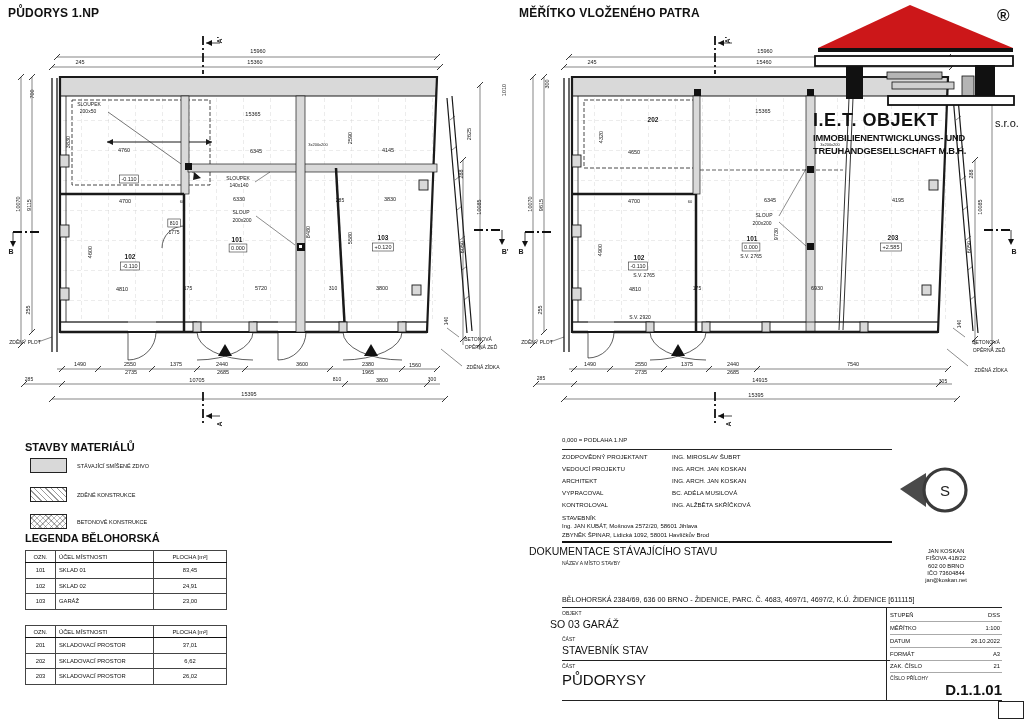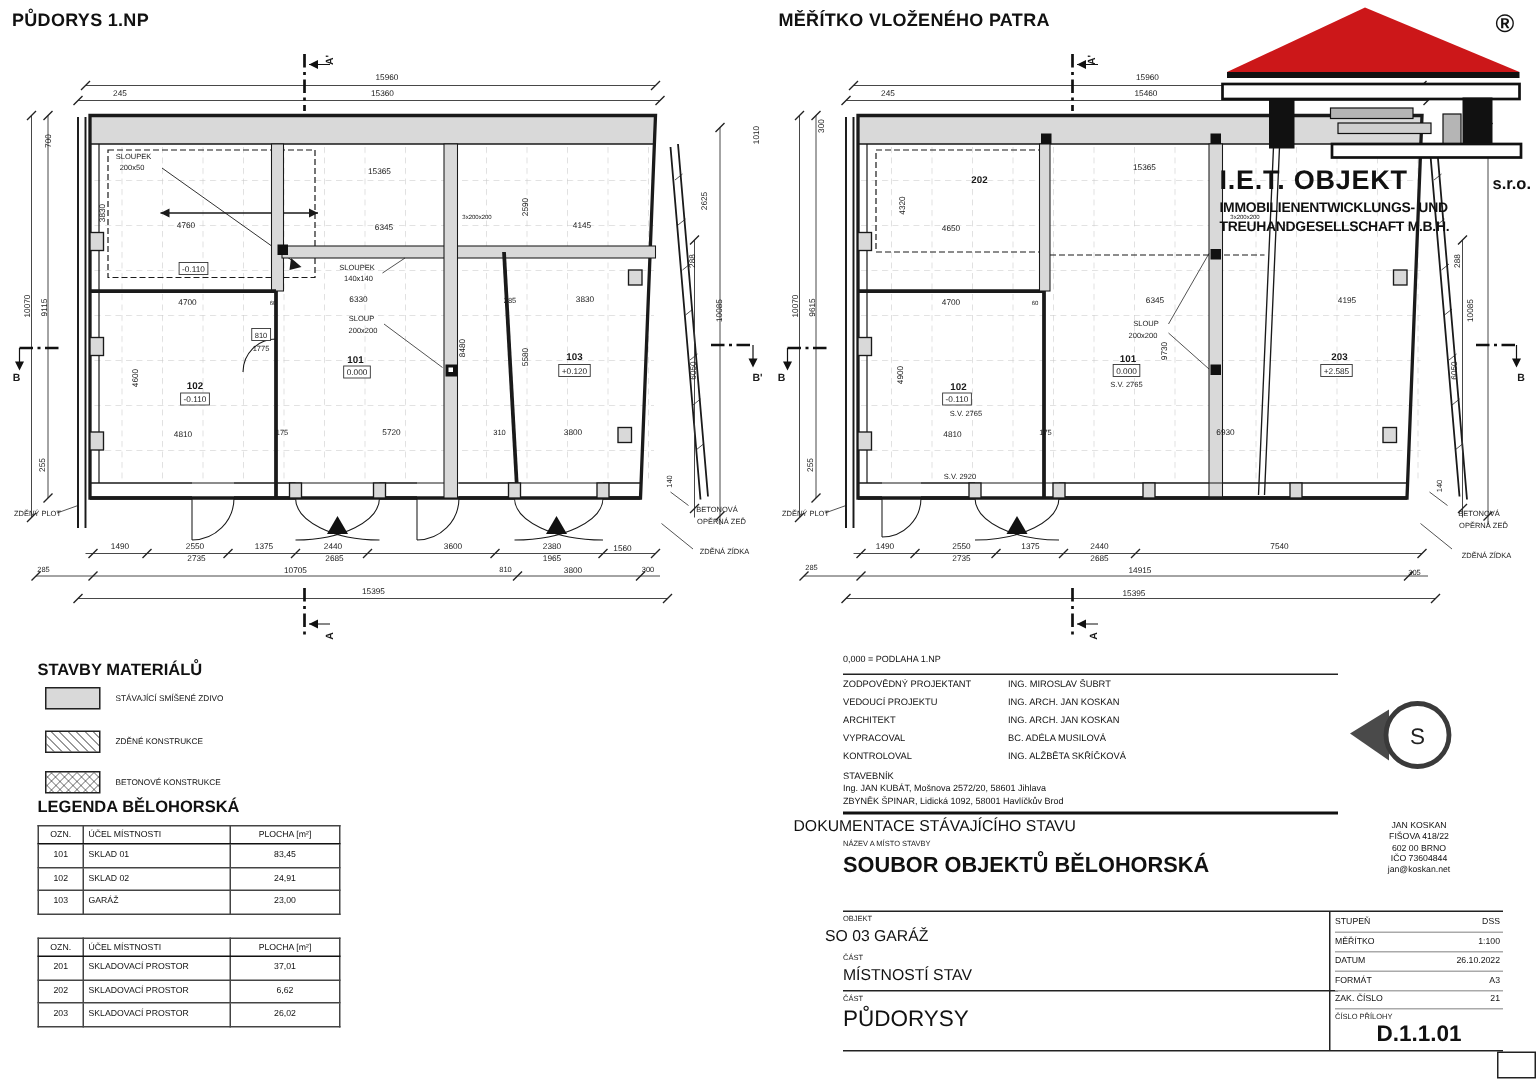--- a/index.html
+++ b/index.html
@@ -24,21 +24,21 @@
   
   .tiny{font-size:5px;white-space:nowrap;color:#222}
   .sm{font-size:6.2px;white-space:nowrap}
   .sm2{font-size:6px;white-space:nowrap}
   .rule{border-top:1px solid #222;height:0}
   .rule2{border-top:2.4px solid #111;height:0}
   .big1{font-size:10.5px;white-space:nowrap}
   .big2{font-size:14px;font-weight:normal;white-space:nowrap}
   .meta-row{font-size:5.8px;white-space:nowrap}
   .logo-name{font-size:18px;font-weight:bold;letter-spacing:.5px;white-space:nowrap}
-  .logo-sro{font-size:11px;font-weight:bold}
+  .logo-sro{font-size:11px;font-weight:normal}
   .logo-sub{font-size:9.3px;font-weight:600;letter-spacing:-0.2px;white-space:nowrap}
 </style>
 </head>
 <body>
 
 <div class="sheet">
 
   <svg id="plan-svg" class="abs" style="left:0;top:0" width="1024" height="435" viewBox="0 0 1024 435">
     <defs>
       <pattern id="gv" width="27" height="7" patternUnits="userSpaceOnUse">
@@ -457,27 +457,27 @@
   <div class="abs sm" style="left:562px;top:501px">KONTROLOVAL</div>
   <div class="abs sm" style="left:672px;top:501px">ING. ALŽBĚTA SKŘÍČKOVÁ</div>
 
   <div class="abs sm" style="left:562px;top:514px">STAVEBNÍK</div>
   <div class="abs sm2" style="left:562px;top:523px">Ing. JAN KUBÁT, Mošnova 2572/20, 58601 Jihlava</div>
   <div class="abs sm2" style="left:562px;top:532px">ZBYNĚK ŠPINAR, Lidická 1092, 58001 Havlíčkův Brod</div>
   <div class="abs rule2" style="left:562px;top:541px;width:330px"></div>
 
   <div class="abs big1" style="left:529px;top:545px;font-size:10.5px">DOKUMENTACE STÁVAJÍCÍHO STAVU</div>
   <div class="abs tiny" style="left:562px;top:560px">NÁZEV A MÍSTO STAVBY</div>
-  <div class="abs" style="left:562px;top:569px;font-size:14.5px;font-weight:bold;white-space:nowrap">SOUBOR OBJEKTŮ BĚLOHORSKÁ</div>
+  <div class="abs" style="left:562px;top:595px;font-size:7.2px;white-space:nowrap">BĚLOHORSKÁ 2384/69, 636 00 BRNO - ŽIDENICE, PARC. Č. 4683, 4697/1, 4697/2, K.Ú. ŽIDENICE [611115]</div>
   <div class="abs rule" style="left:562px;top:607px;width:440px"></div>
 
   <div class="abs tiny" style="left:562px;top:610px">OBJEKT</div>
   <div class="abs big1" style="left:550px;top:618px">SO 03 GARÁŽ</div>
   <div class="abs tiny" style="left:562px;top:636px">ČÁST</div>
-  <div class="abs big1" style="left:562px;top:644px">MÍSTNOSTÍ STAV</div>
+  <div class="abs big1" style="left:562px;top:644px">STAVEBNÍK STAV</div>
   <div class="abs rule" style="left:562px;top:660px;width:330px"></div>
   <div class="abs tiny" style="left:562px;top:663px">ČÁST</div>
   <div class="abs big2" style="left:562px;top:671px;font-size:15px">PŮDORYSY</div>
   <div class="abs rule" style="left:562px;top:700px;width:440px"></div>
 
   <div class="abs" style="left:886px;top:608px;height:92px;border-left:1px solid #222"></div>
   <div class="abs" style="left:890px;top:548px;width:112px;text-align:center;font-size:5.8px;line-height:7.3px">
     <div>JAN KOSKAN</div>
     <div>FIŠOVA 418/22</div>
     <div>602 00 BRNO</div>
@@ -494,16 +494,16 @@
   <div class="abs meta-row" style="left:890px;top:638px">DATUM</div>
   <div class="abs meta-row" style="left:890px;top:638px;width:110px;text-align:right">26.10.2022</div>
   <div class="abs" style="left:890px;top:647px;width:112px;border-top:1px solid #aaa"></div>
   <div class="abs meta-row" style="left:890px;top:651px">FORMÁT</div>
   <div class="abs meta-row" style="left:890px;top:651px;width:110px;text-align:right">A3</div>
   <div class="abs" style="left:890px;top:660px;width:112px;border-top:1px solid #aaa"></div>
   <div class="abs meta-row" style="left:890px;top:663px">ZAK. ČÍSLO</div>
   <div class="abs meta-row" style="left:890px;top:663px;width:110px;text-align:right">21</div>
   <div class="abs" style="left:890px;top:672px;width:112px;border-top:1px solid #aaa"></div>
   <div class="abs tiny" style="left:890px;top:675px">ČÍSLO PŘÍLOHY</div>
-  <div class="abs" style="left:890px;top:681px;width:112px;text-align:center;font-size:15px;font-weight:bold">D.1.1.01</div>
+  <div class="abs" style="left:890px;top:681px;width:112px;text-align:right;font-size:15px;font-weight:bold">D.1.1.01</div>
 
   <div class="abs" style="left:998px;top:701px;width:24px;height:16px;border:1.4px solid #222"></div>
 </div>
 
 </body></html>

